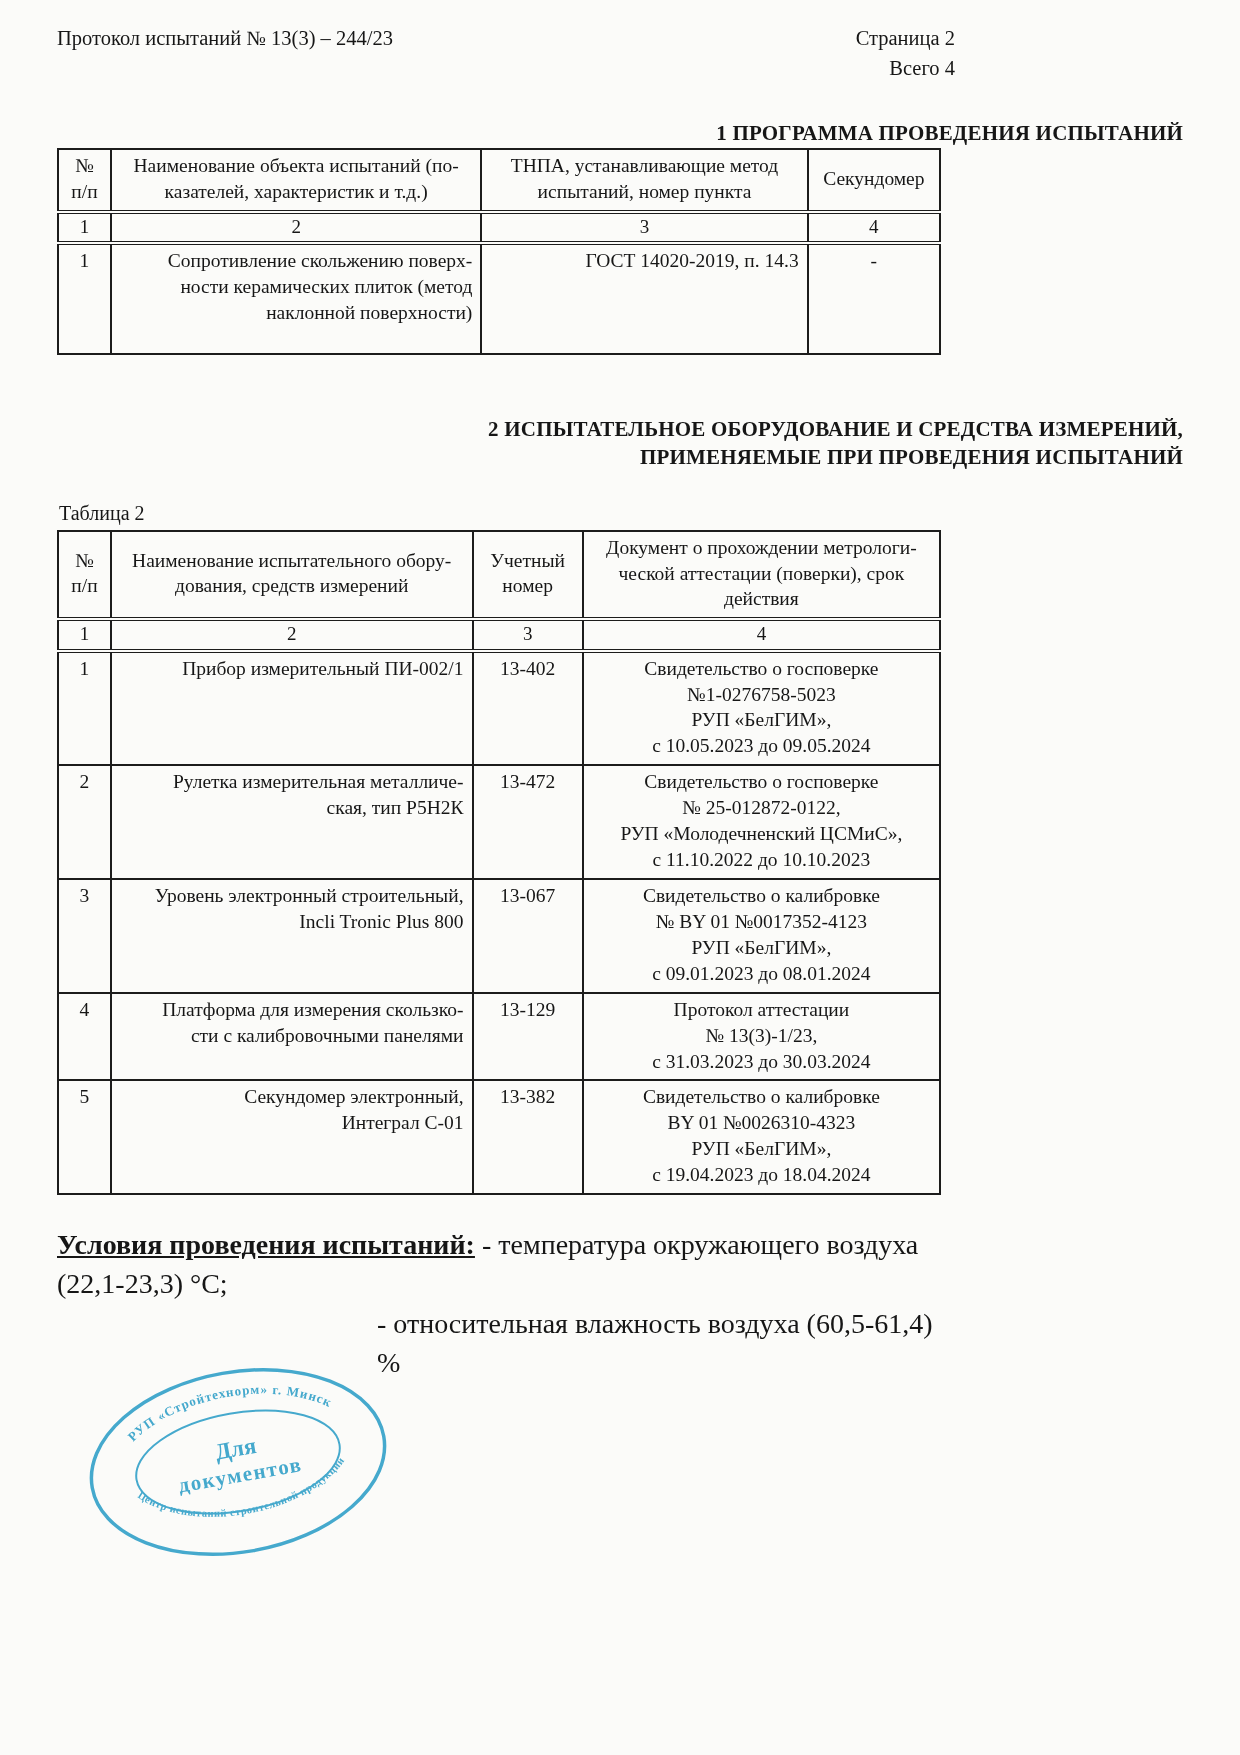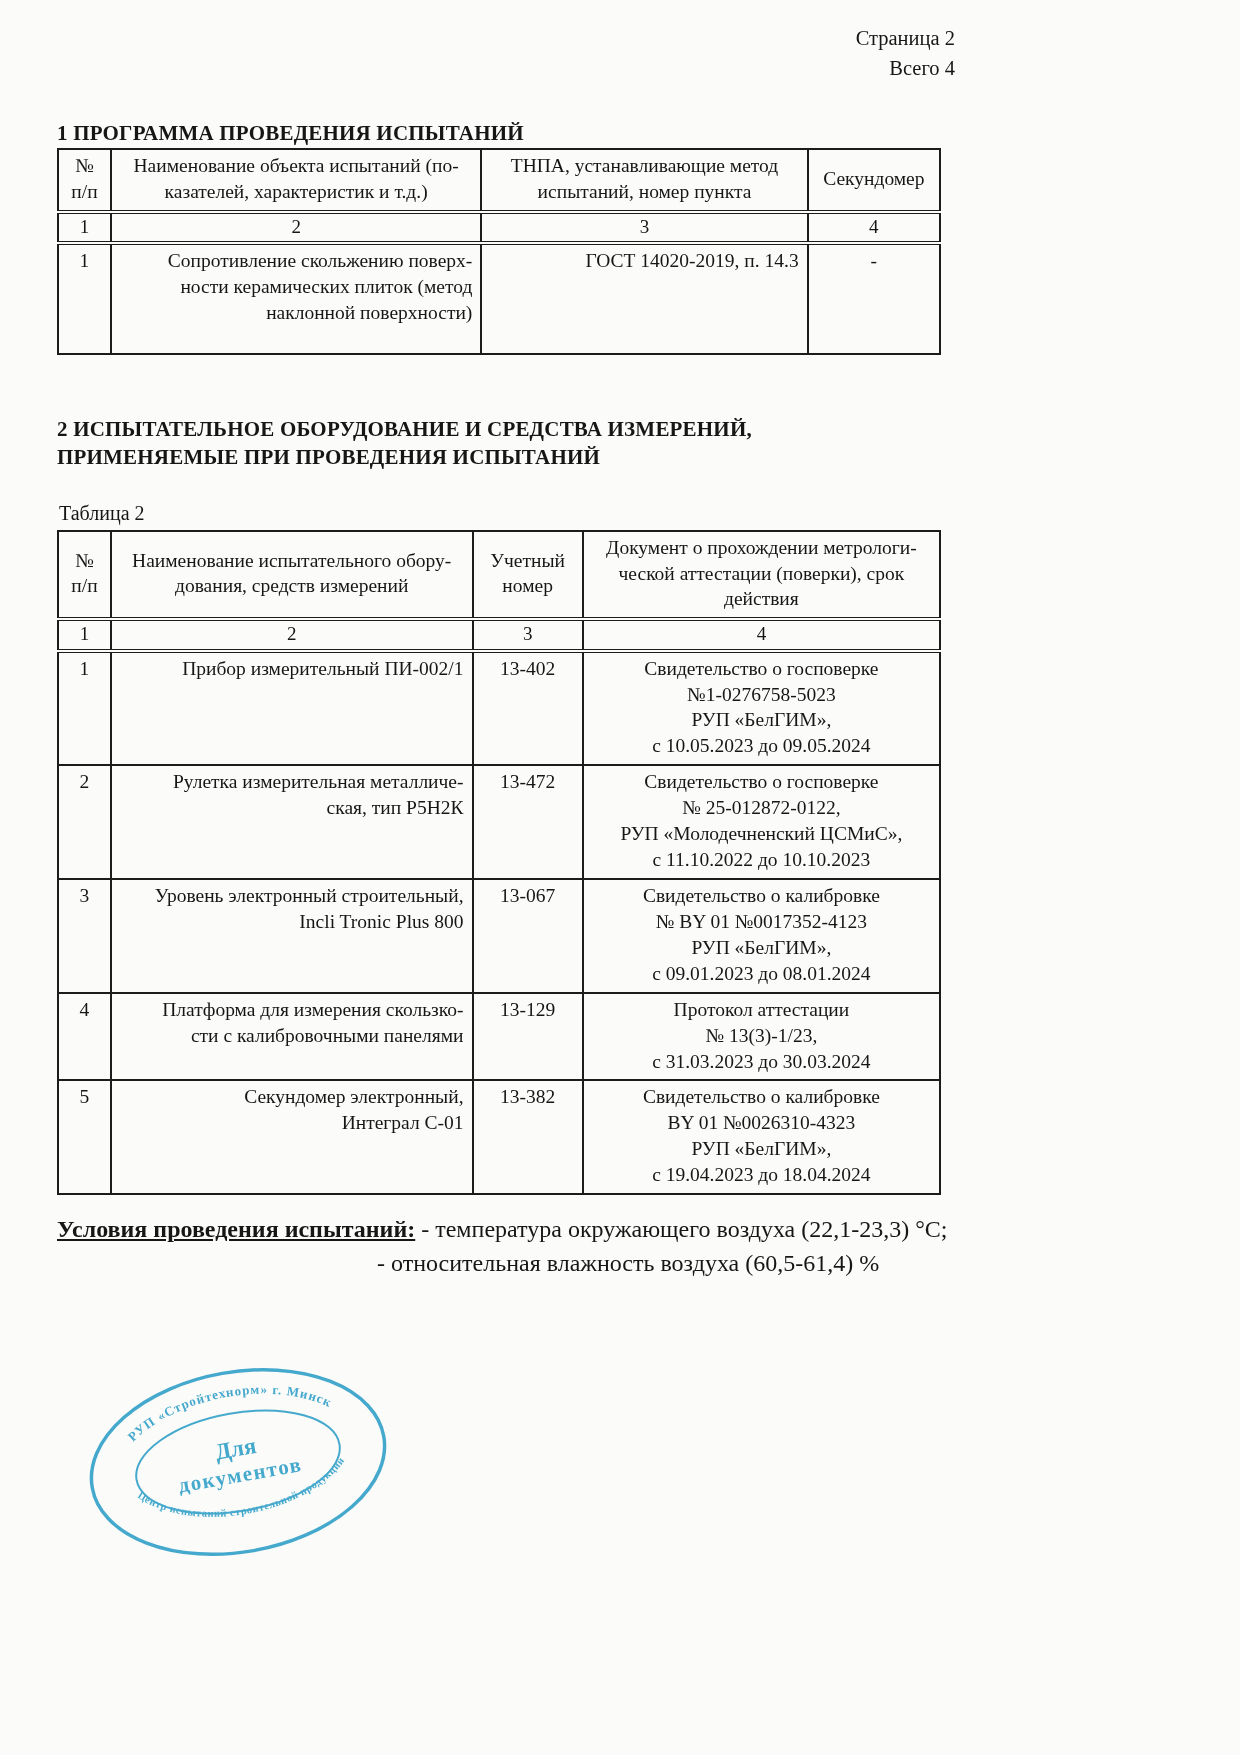--- a/index.html
+++ b/index.html
@@ -9,53 +9,54 @@
     background:#fbfbf9; overflow:hidden;
   }
   .content { padding:24px 57px 0 57px; }
 
   
   .doc-header { display:flex; justify-content:space-between; width:898px; }
   .doc-header .left div { font-size:20.5px; line-height:1.45; }
   .doc-header .right div { font-size:20.5px; line-height:1.45; text-align:right; }
 
   
-  .section-title { text-align:left; font-weight:bold; font-size:21px; line-height:1.35; letter-spacing:.2px; }
+  .section-title { text-align:right; font-weight:bold; font-size:21px; line-height:1.35; letter-spacing:.2px; }
   .title-1 { margin-top:36px; }
   .title-2 { margin-top:60px; }
 
   .table-label { font-size:20px; margin:30px 0 5px 2px; }
 
   table { border-collapse:collapse; width:884px; table-layout:fixed; }
   th, td { border:2px solid #1c1c1c; padding:3px 8px 5px 8px; font-size:19.5px; line-height:1.33; }
   th { font-weight:normal; text-align:center; vertical-align:middle; }
   .pre { white-space:pre-line; }
   .numrow td { border-top:4px double #1c1c1c; border-bottom:4px double #1c1c1c; text-align:center; padding:0 8px 2px 8px; font-size:19px; }
   tbody td { vertical-align:top; }
   .c { text-align:center; }
   .l { text-align:right; }
   .t1-datarow td { height:100px; }
 
   
-  .conditions { margin-top:18px; font-size:24px; line-height:1.4; width:898px; }
+  .conditions { margin-top:30px; font-size:28px; line-height:1.4; width:898px; }
   .cond-label { font-weight:bold; text-decoration:underline; }
   .cond-line2 { padding-left:320px; }
 
   
   .stamp { position:absolute; left:78px; top:1362px; transform:rotate(-10deg); opacity:.88; }
   .stamp text { font-family:"Liberation Serif", serif; }
 </style>
 </head>
 <body>
 
 <div class="page">
   <div class="content">
 
     <div class="doc-header">
       <div class="left">
+        <div>Протокол испытаний № 13(3) – 244/23</div>
       </div>
       <div class="right">
         <div>Страница 2</div>
         <div>Всего 4</div>
       </div>
     </div>
 
     <div class="section-title title-1">1 ПРОГРАММА ПРОВЕДЕНИЯ ИСПЫТАНИЙ</div>
 
 

